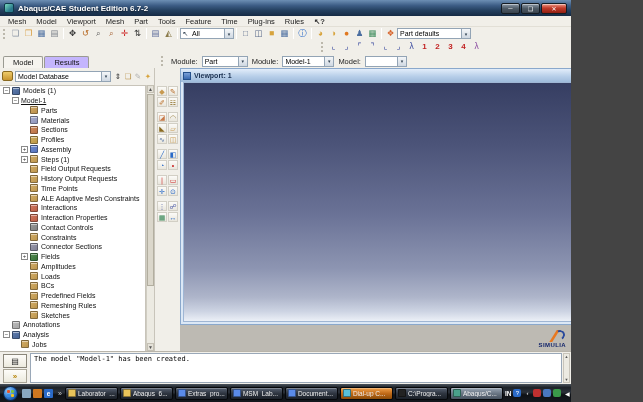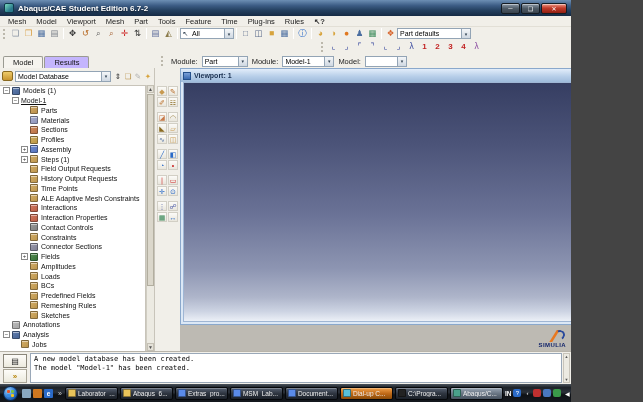--- a/index.html
+++ b/index.html
@@ -557,21 +557,20 @@
           <span class="arc"></span>
       </div>
       <div class="logo-text">SIMULIA</div>
     </div>
   </div>
 
   <div class="msgarea">
     <div class="msgbtn b1">▤</div>
     <div class="msgbtn b2">»</div>
     <div class="msgtext">
-      <div>A new model database has been created.</div>
       <div>The model "Model-1" has been created.</div>
     </div>
     <div class="msgscroll">
       <span>▲</span>
       <span>▼</span>
     </div>
   </div>
 
   <div class="taskbar">
     <div class="orb">

